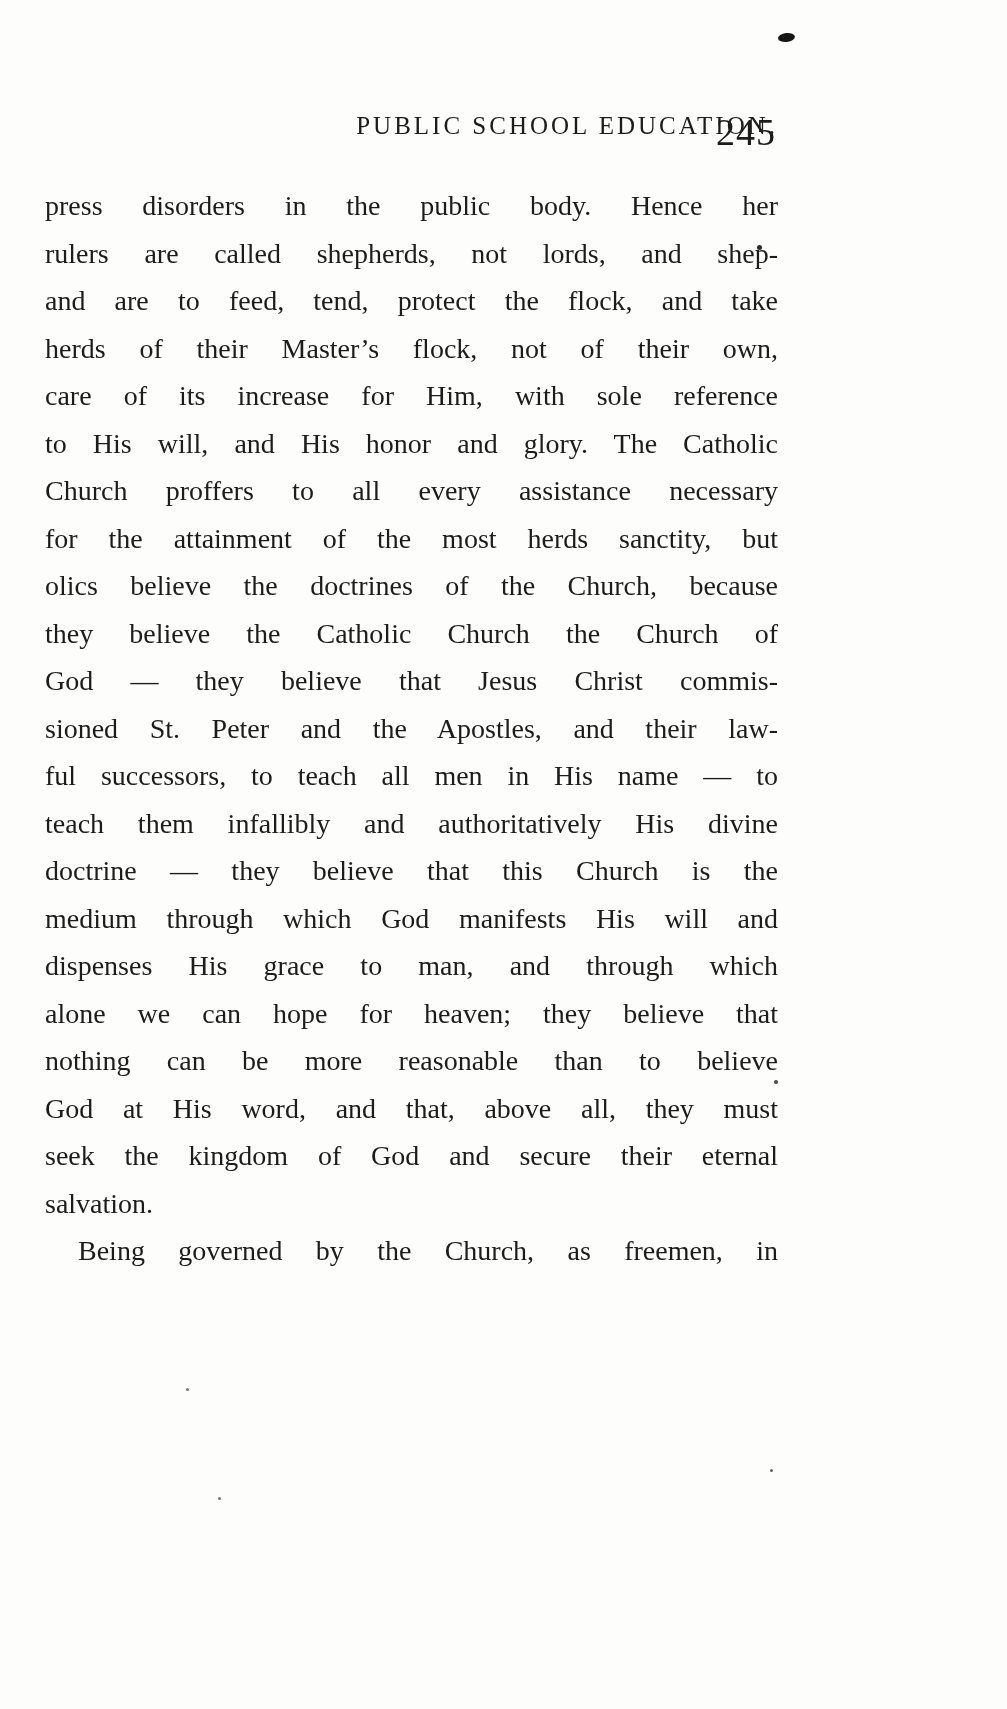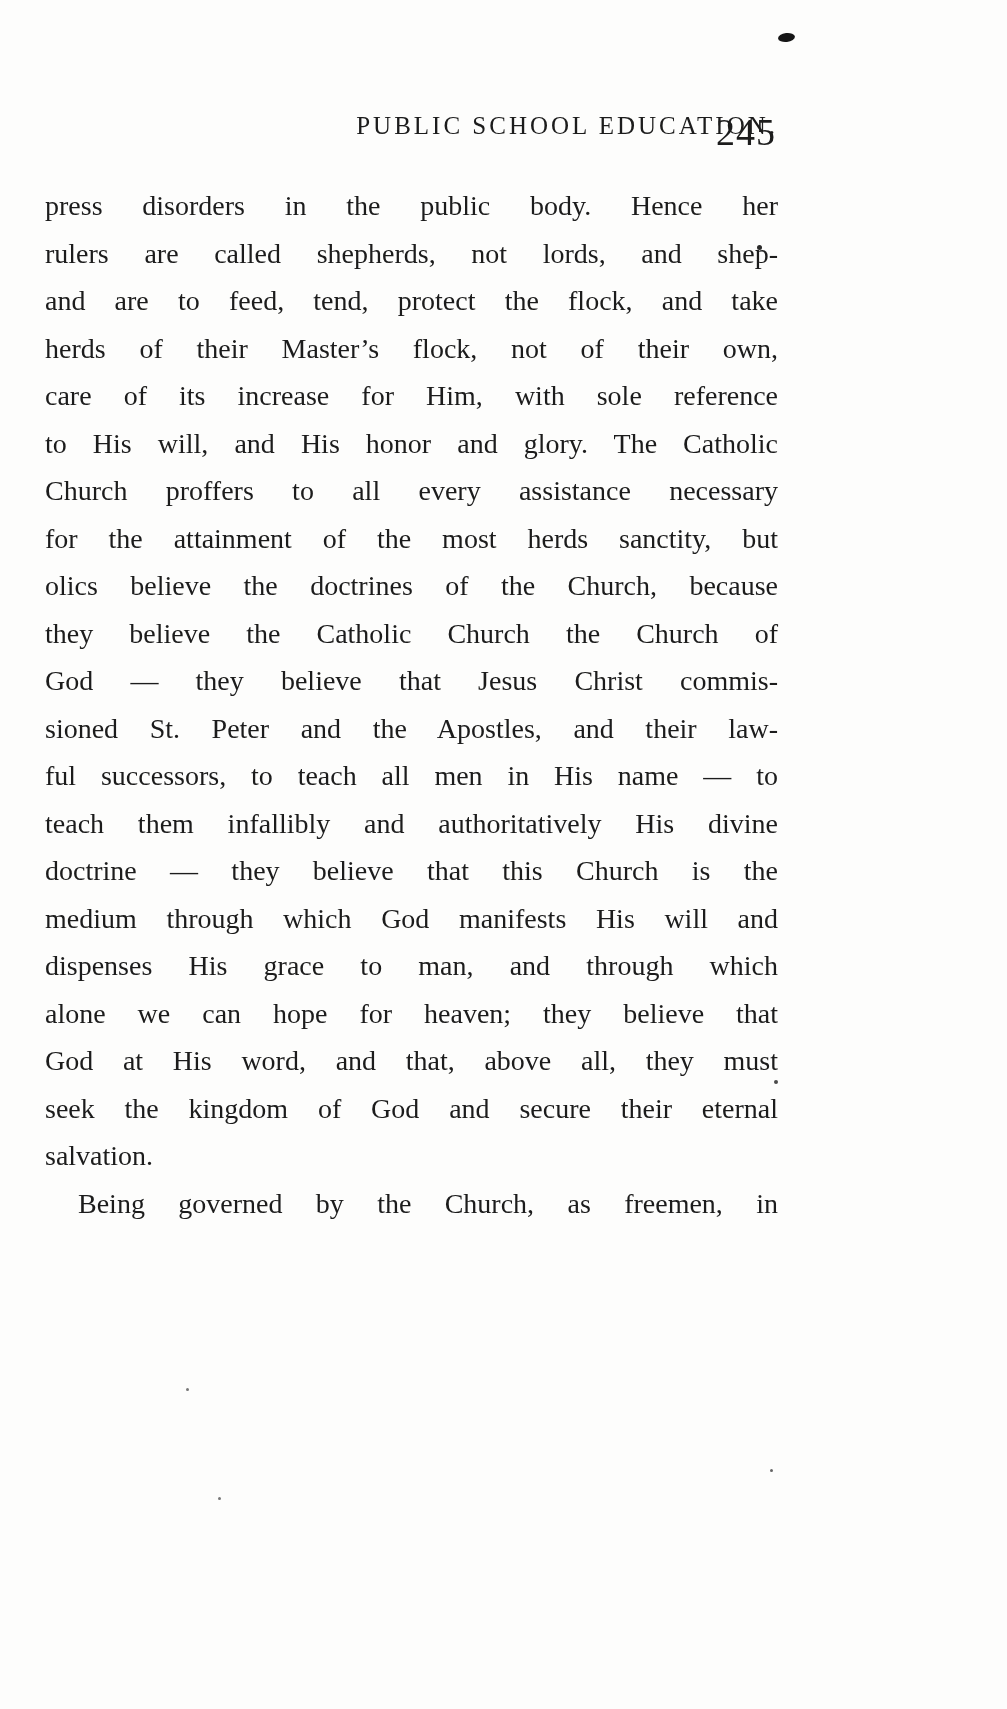--- a/index.html
+++ b/index.html
@@ -110,20 +110,21 @@
         <div class="line">olics believe the doctrines of the Church, because</div>
         <div class="line">they believe the Catholic Church the Church of</div>
         <div class="line">God — they believe that Jesus Christ commis-</div>
         <div class="line">sioned St. Peter and the Apostles, and their law-</div>
         <div class="line">ful successors, to teach all men in His name — to</div>
         <div class="line">teach them infallibly and authoritatively His divine</div>
         <div class="line">doctrine — they believe that this Church is the</div>
         <div class="line">medium through which God manifests His will and</div>
         <div class="line">dispenses His grace to man, and through which</div>
         <div class="line">alone we can hope for heaven; they believe that</div>
+        <div class="line">nothing can be more reasonable than to believe</div>
         <div class="line">God at His word, and that, above all, they must</div>
         <div class="line">seek the kingdom of God and secure their eternal</div>
         <div class="line para-end">salvation.</div>
       </div>
       <div class="paragraph">
         <div class="line indent">Being governed by the Church, as freemen, in</div>
       </div>
     </main>
 
 </div>

